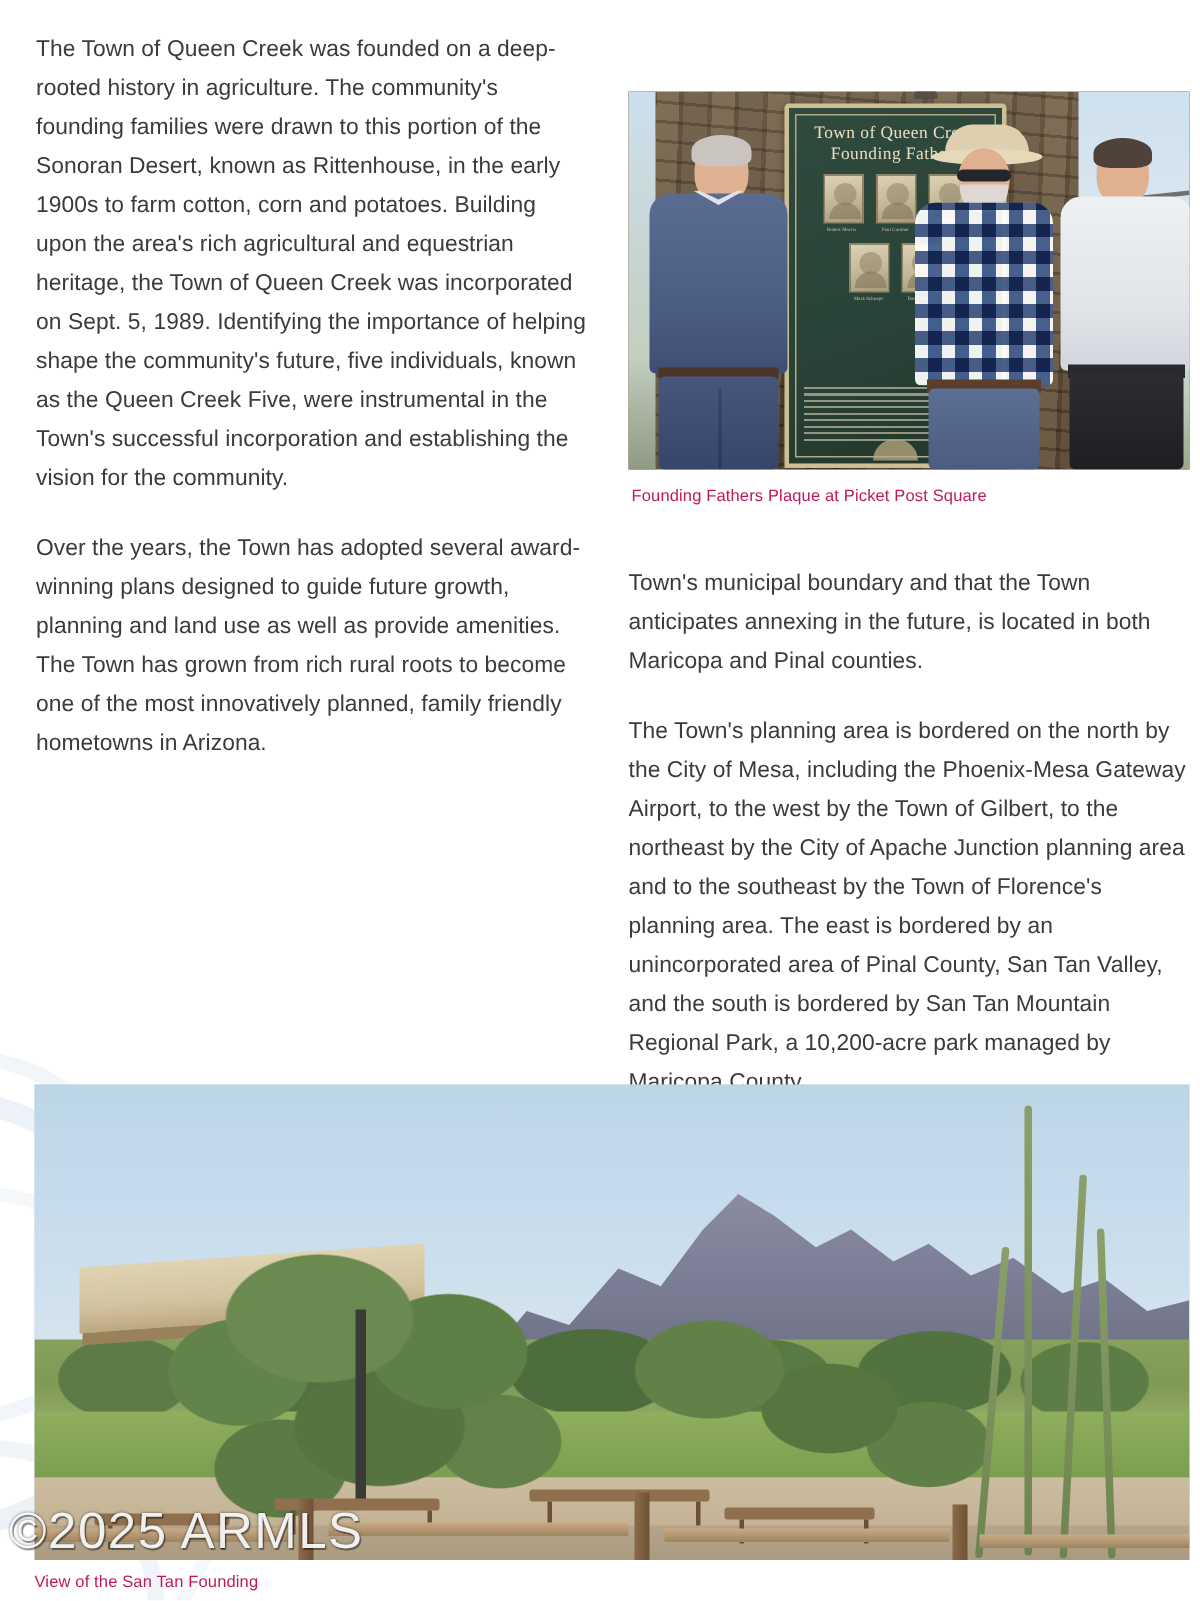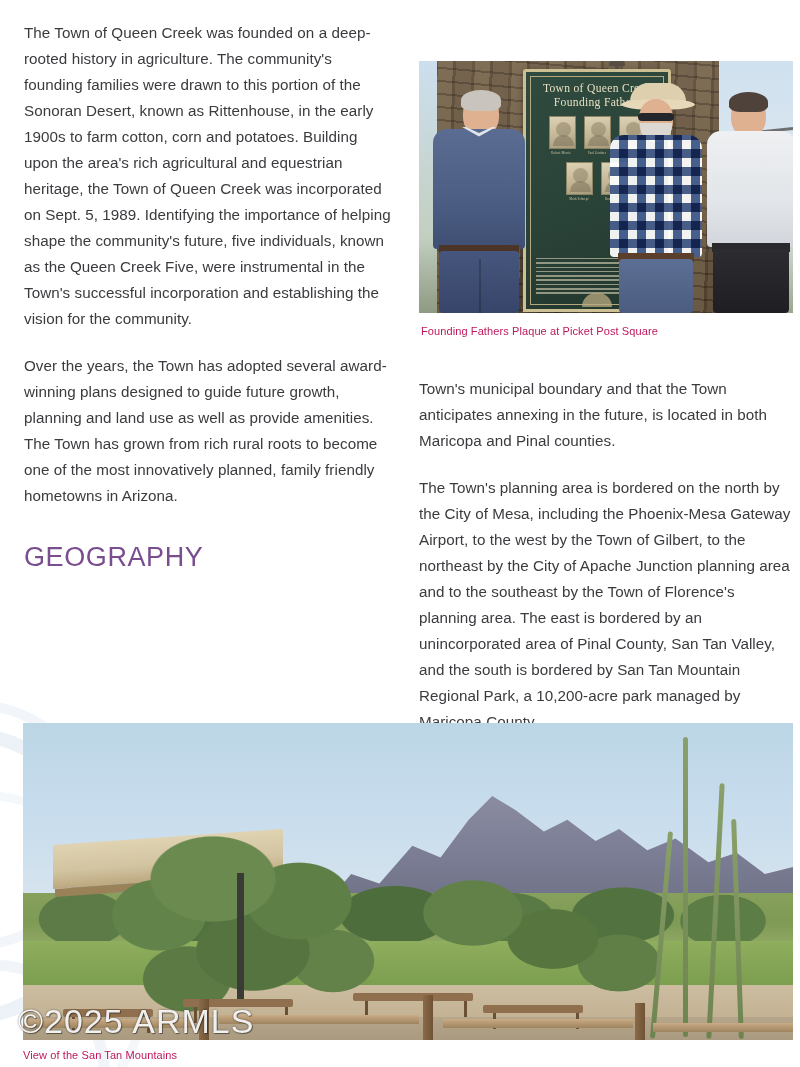--- a/index.html
+++ b/index.html
@@ -322,42 +322,40 @@
 
   
   .wm-text {
     position: absolute; left: 6px; top: 1002px;
     font-size: 34px; font-weight: 400; letter-spacing: 1px;
     color: rgba(255,255,255,.92);
     text-shadow: 0 0 2px rgba(0,0,0,.55), 1px 1px 0 rgba(0,0,0,.35);
     font-family: "Liberation Sans", sans-serif;
     white-space: nowrap;
     pointer-events: none;
-    margin-left: 12px;
   }
   .cap-bottom { position: absolute; left: 23px; top: 1046px; }
 </style>
 </head>
 <body>
 
 <div class="page">
 
   <div class="wm-arc a1"></div>
   <div class="wm-arc a2"></div>
   <div class="wm-arc a3"></div>
   <div class="wm-arc a4"></div>
 
   <div class="col-left">
 
 
     <p class="body-text">The Town of Queen Creek was founded on a deep-rooted history in agriculture. The community's founding families were drawn to this portion of the Sonoran Desert, known as Rittenhouse, in the early 1900s to farm cotton, corn and potatoes. Building upon the area's rich agricultural and equestrian heritage, the Town of Queen Creek was incorporated on Sept. 5, 1989. Identifying the importance of helping shape the community's future, five individuals, known as the Queen Creek Five, were instrumental in the Town's successful incorporation and establishing the vision for the community.</p>
 
     <p class="body-text">Over the years, the Town has adopted several award-winning plans designed to guide future growth, planning and land use as well as provide amenities. The Town has grown from rich rural roots to become one of the most innovatively planned, family friendly hometowns in Arizona.</p>
 
-    <h2 class="section-head geo">GEOGRAPHY</h2>
 
   </div>
 
   <div class="photo-top">
     <div class="stone"></div>
     <div class="sky-left"></div>
     <div class="sky-right"></div>
     <div class="palm"></div>
     <div class="signal-arm"></div>
     <div class="signal">
@@ -467,15 +465,15 @@
     <div class="rail" style="left:420px; top:296px; width:190px;"></div>
     <div class="rail" style="left:630px; top:300px; width:140px;"></div>
 
     <div class="post" style="left:176px; top:276px; width:10px; height:41px;"></div>
     <div class="post" style="left:400px; top:272px; width:10px; height:45px;"></div>
     <div class="post" style="left:612px; top:280px; width:10px; height:37px;"></div>
   </div>
 
   <div class="wm-text">©2025 ARMLS</div>
 
-  <div class="cap-bottom caption">View of the San Tan Mountains</div>
+  <div class="cap-bottom caption">View of the San Tan Founding</div>
 
 </div>
 
 </body></html>

